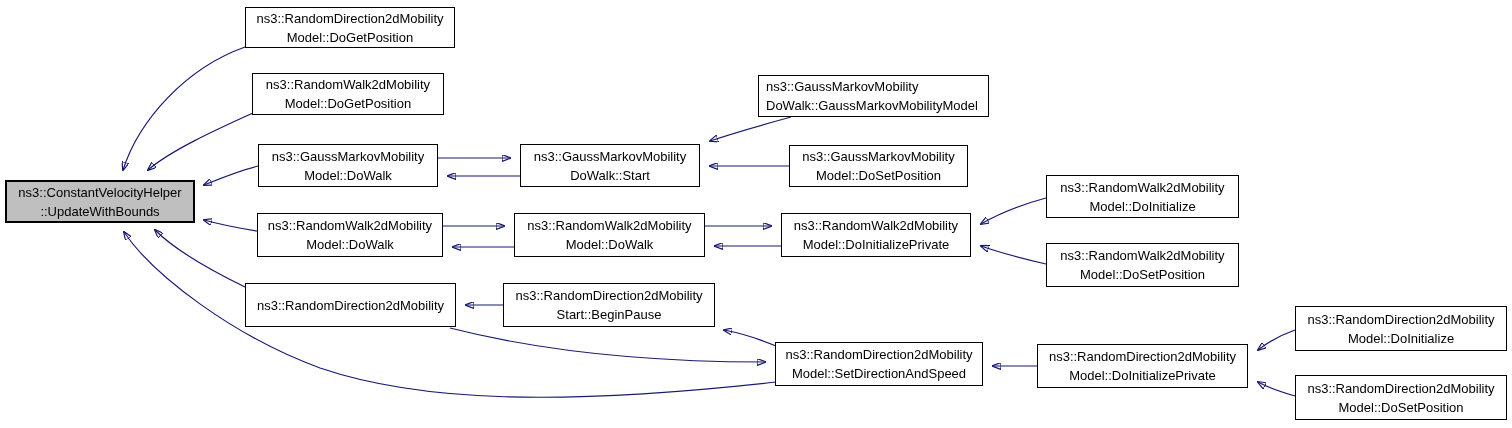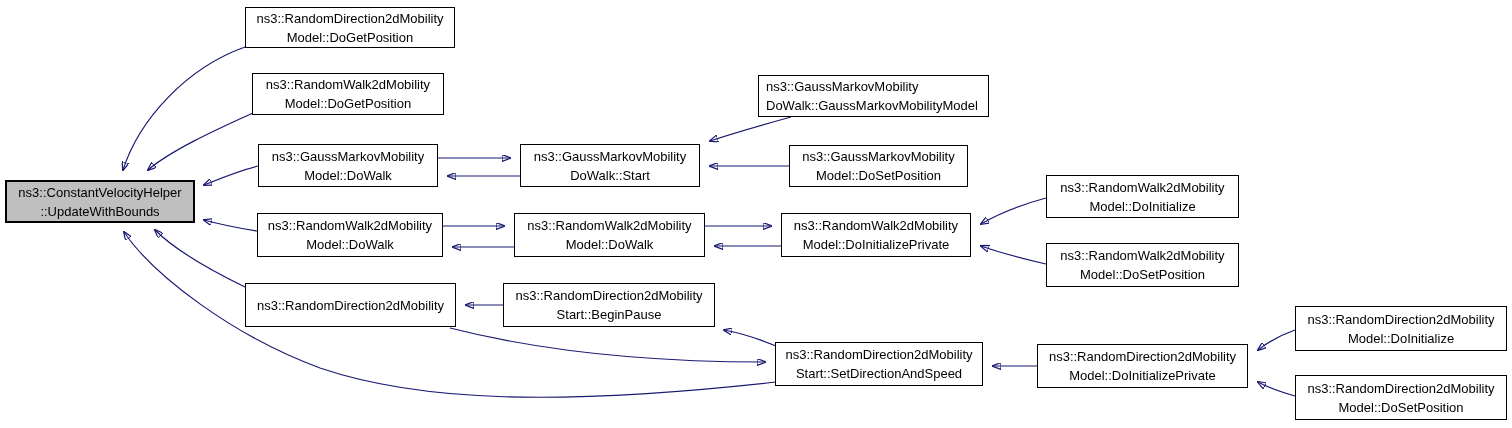--- a/index.html
+++ b/index.html
@@ -158,21 +158,21 @@
     <span>ns3::RandomDirection2dMobility</span>
   </div>
 
   <div class="node" style="left:503px;top:283px;width:212px;height:44px;">
     <span>ns3::RandomDirection2dMobility</span>
     <span>Start::BeginPause</span>
   </div>
 
   <div class="node" style="left:775px;top:342px;width:208px;height:44px;">
     <span>ns3::RandomDirection2dMobility</span>
-    <span>Start::SetDirectionAndSpeed</span>
+    <span>Model::SetDirectionAndSpeed</span>
   </div>
 
   <div class="node" style="left:1037px;top:344px;width:211px;height:44px;">
     <span>ns3::RandomDirection2dMobility</span>
     <span>Model::DoInitializePrivate</span>
   </div>
 
   <div class="node" style="left:1295px;top:306px;width:212px;height:45px;">
     <span>ns3::RandomDirection2dMobility</span>
     <span>Model::DoInitialize</span>

